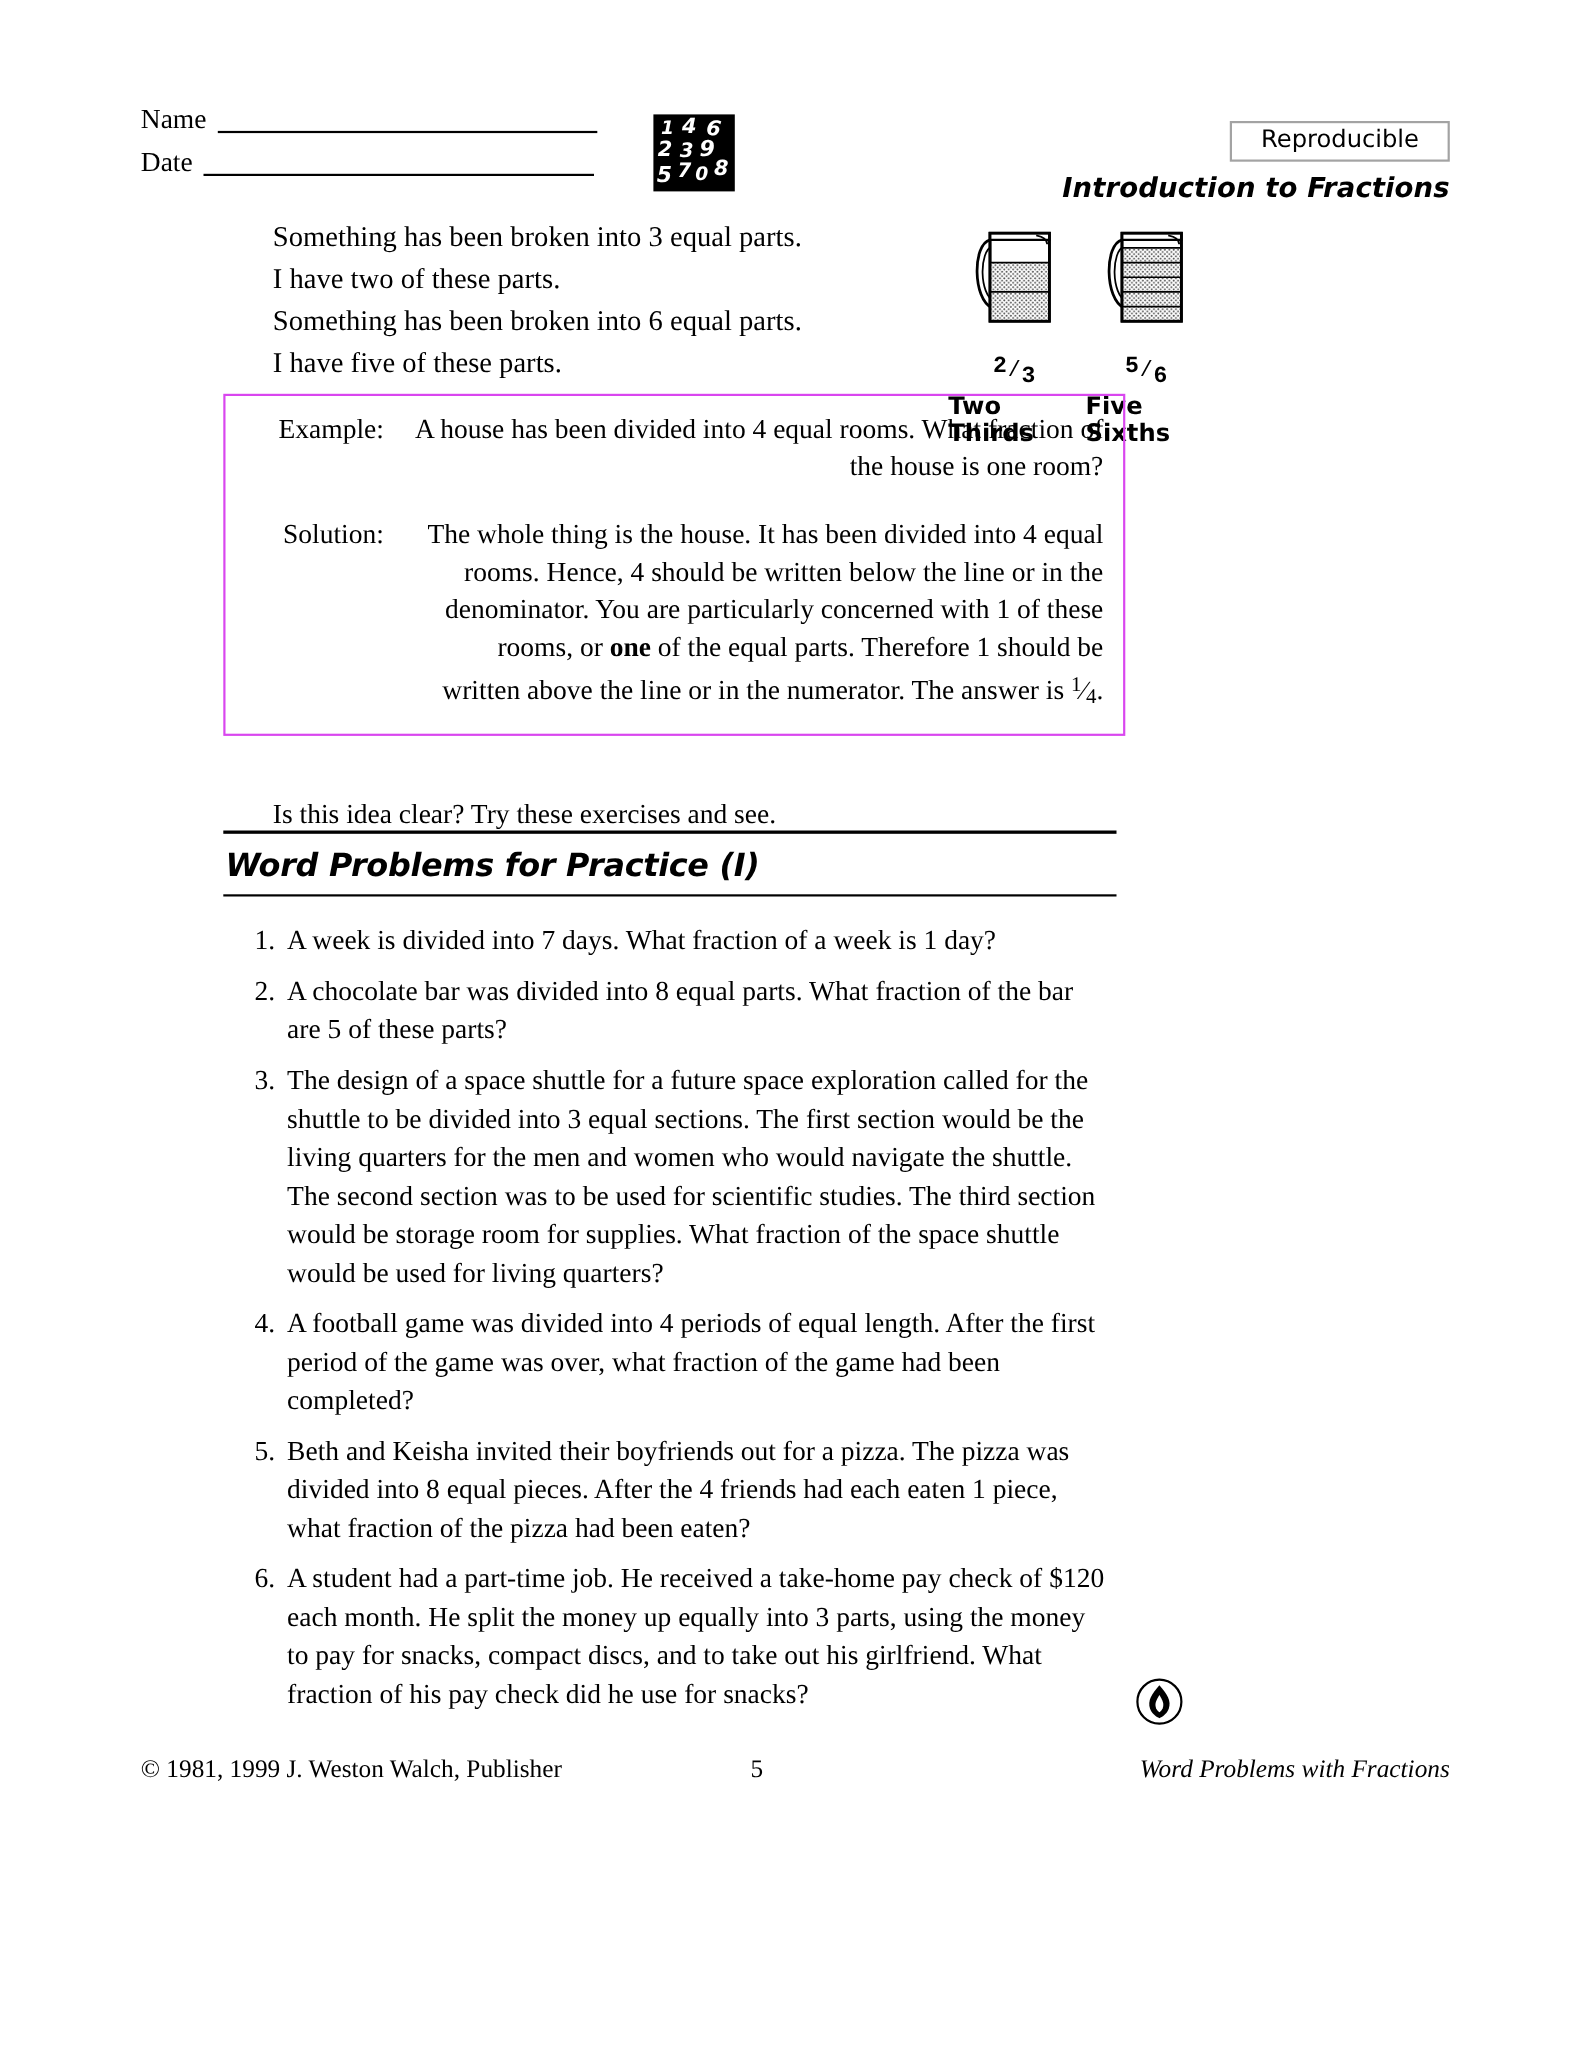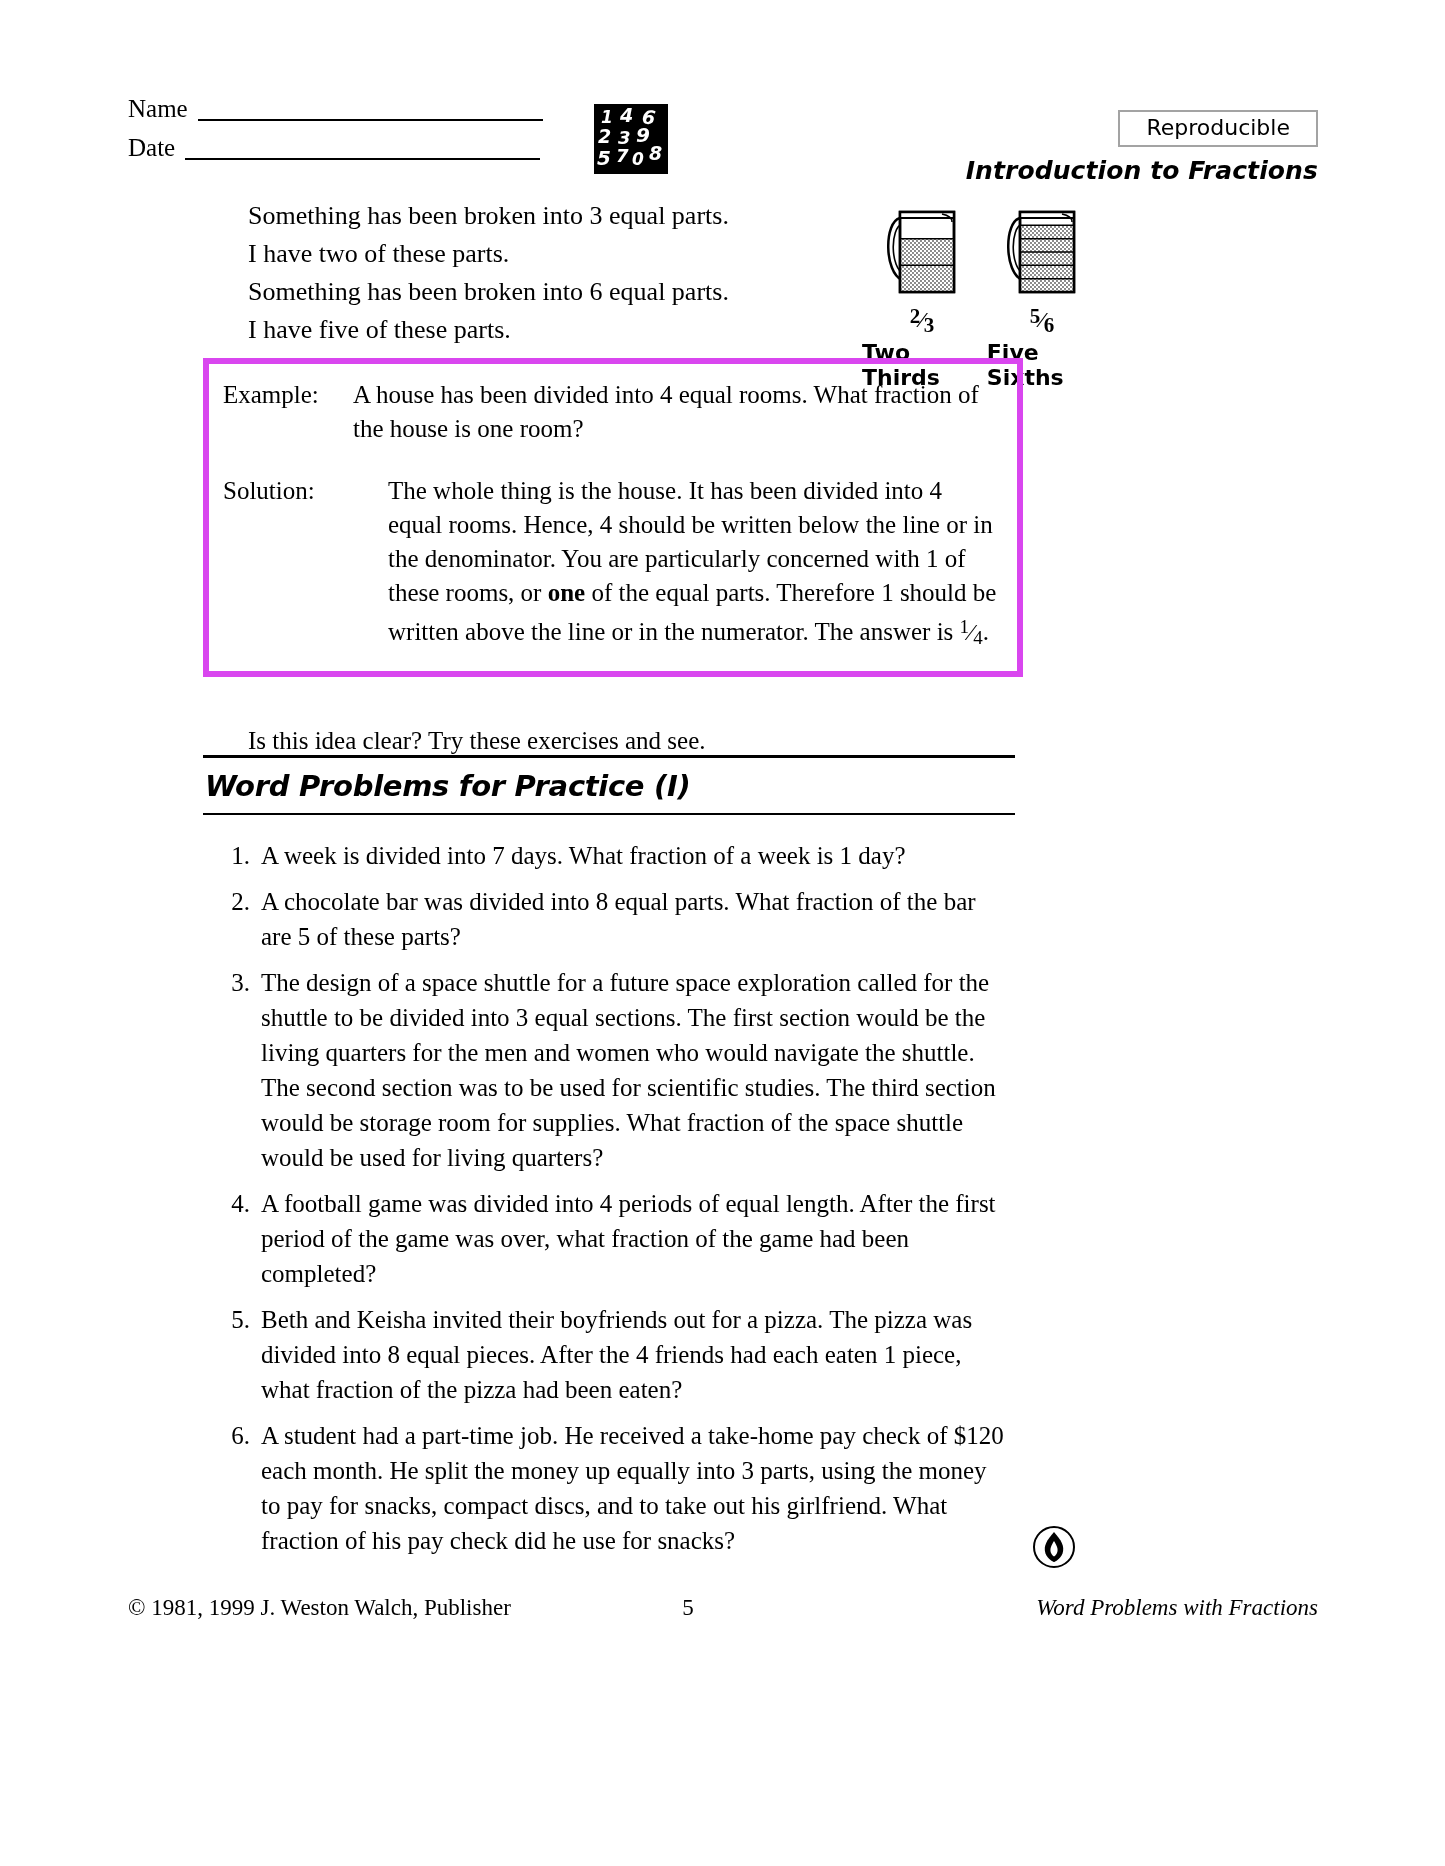--- a/index.html
+++ b/index.html
@@ -126,24 +126,24 @@
     width: 240px;
   }
   .pitcher-row {
     display: flex;
     justify-content: center;
     gap: 28px;
     align-items: flex-end;
   }
   .pitcher-cell { width: 92px; text-align: center; }
   .pitcher-frac {
-    font-family: Liberation Serif, serif;
+    font-family: Liberation Mono, monospace;
     font-weight: bold;
     font-size: 21px;
-    margin-top: 2px;
+    margin-top: 18px;
     line-height: 1;
   }
   .frac-diag { display: inline-block; }
   .frac-diag .num { font-size: 21px; vertical-align: 4px; }
   .frac-diag .sl  { font-size: 22px; }
   .frac-diag .den { font-size: 21px; vertical-align: -5px; }
   .pitcher-names {
     display: flex;
     justify-content: flex-start;
     gap: 12px;
@@ -152,23 +152,24 @@
     font-weight: bold;
     font-size: 22px;
   }
 
   
   .example-box {
     position: absolute;
     left: 203px;
     top: 358px;
     width: 820px;
-    border: 6px solid #d946ef;
+    border: 2px solid #d946ef;
     padding: 14px 18px 16px 14px;
     box-sizing: border-box;
+    text-align: right;
   }
   .ex-row { display: flex; }
   .ex-row + .ex-row { margin-top: 28px; gap: 35px; }
   .ex-label {
     width: 130px;
     flex: none;
     font-size: 25px;
     line-height: 34px;
   }
   .ex-text {

